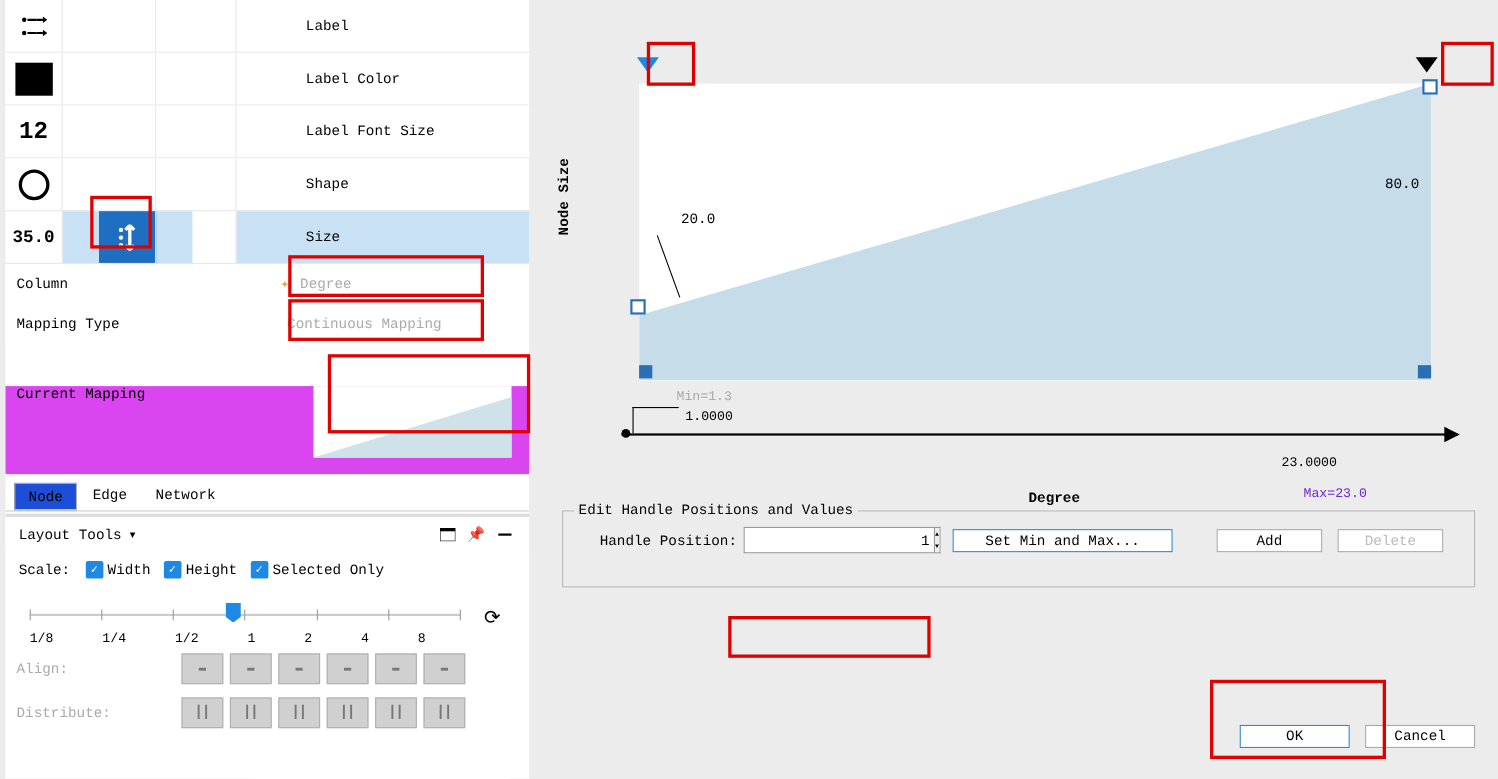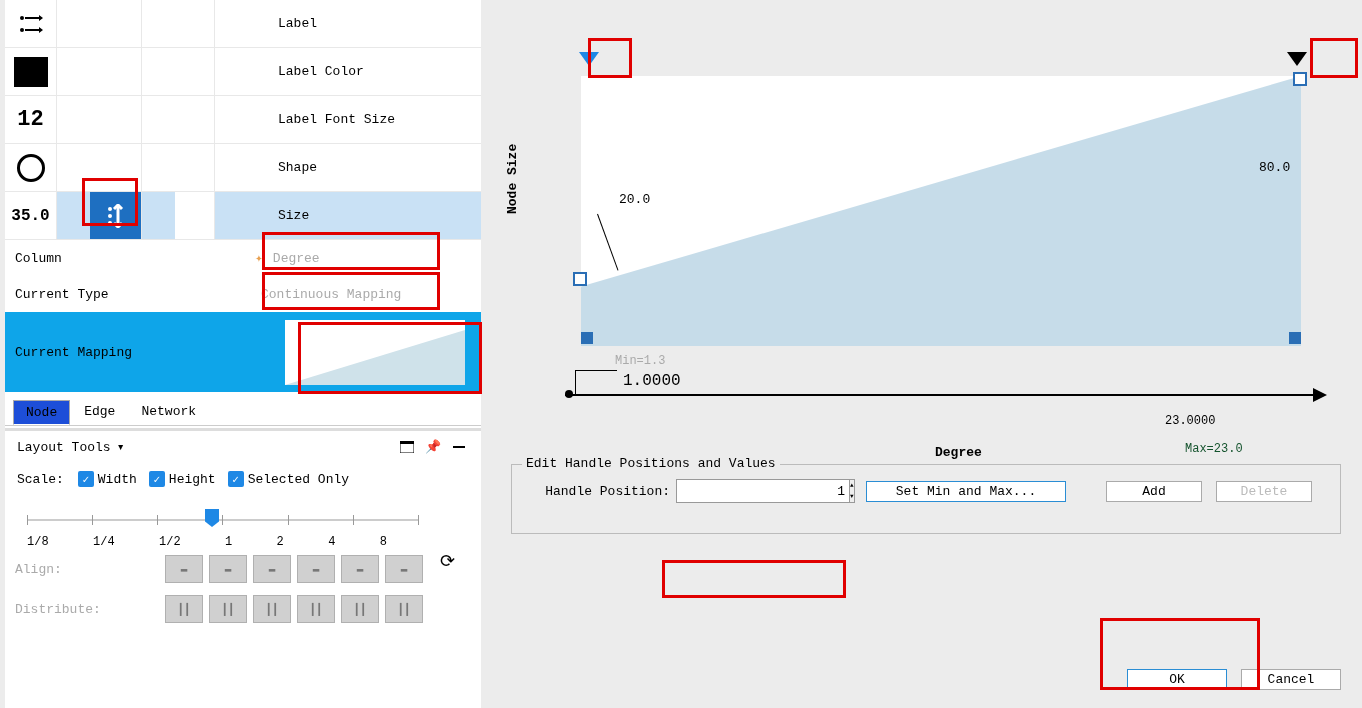--- a/index.html
+++ b/index.html
@@ -68,23 +68,23 @@
   width: 250px;
   padding-left: 10px;
 }
 .sub-row .sub-val {
   color: #aaa;
   padding: 4px 6px;
 }
 
 .mapping-row {
   display: flex;
-  align-items: center;
   height: 80px;
-  background: #0ea5e9;
+  background: #d946ef;
+  margin-top: 39px;
 }
 .mapping-label {
   width: 280px;
   padding-left: 10px;
 }
 .mapping-preview {
   width: 180px;
   height: 65px;
   background: #fff;
   position: relative;
@@ -325,24 +325,24 @@
   border-bottom: 7px solid transparent;
 }
 .axis-dot-l {
   position: absolute;
   left: 20px; top: 356px;
   width: 8px; height: 8px;
   background: #000;
   border-radius: 50%;
 }
 .min-lbl { position: absolute; left: 70px; top: 320px; color: #aaa; font-size: 12px;}
-.min-val { position: absolute; left: 78px; top: 338px; font-size: 16px;}
+.min-val { position: absolute; left: 78px; top: 338px; font-size: 12px;}
 .min-line {position:absolute; left:30px; top:336px; width:42px; height:1px; background:#000;}
 .min-line2 {position:absolute; left:30px; top:336px; width:1px; height:24px; background:#000;}
-.max-lbl { position: absolute; left: 640px; top: 408px; color: #14532d; font-size: 12px;}
+.max-lbl { position: absolute; left: 640px; top: 408px; color: #6d28d9; font-size: 12px;}
 .max-val { position: absolute; left: 620px; top: 380px; font-size: 12px;}
 .xlabel {
   position: absolute;
   left: 390px;
   bottom: -26px;
   font-weight: bold;
 }
 
 
 .handle-fs {
@@ -411,21 +411,21 @@
   border: 1px solid #2a8dd4;
   color: #000;
   background: #fff;
 }
 .btn.wide { width: 200px; }
 .btn.disabled { color: #bbb; }
 
 .dlg-btns {
   position: absolute;
   right: 20px;
-  bottom: 18px;
+  bottom: 28px;
   display: flex;
   justify-content: center;
 }
 .dlg-btns .btn { width: 100px; }
 
 
 .redbox {
   position: absolute;
   border: 3px solid #e00000;
   pointer-events: none;
@@ -491,21 +491,21 @@
     <div class="prop-label">Size</div>
   </div>
 
   <div class="sub-row">
     <div class="sub-label">Column</div>
     <span style="color:#e8a050;margin-right:4px;">✦</span>
     <div class="sub-val">Degree</div>
   </div>
 
   <div class="sub-row">
-    <div class="sub-label">Current Type</div>
+    <div class="sub-label">Mapping Type</div>
     <div class="sub-val">Continuous Mapping</div>
   </div>
 
   <div class="mapping-row">
     <div class="mapping-label">Current Mapping</div>
     <div class="mapping-preview"></div>
   </div>
 
   <div class="tabs">
     <div class="tab active">Node</div>

